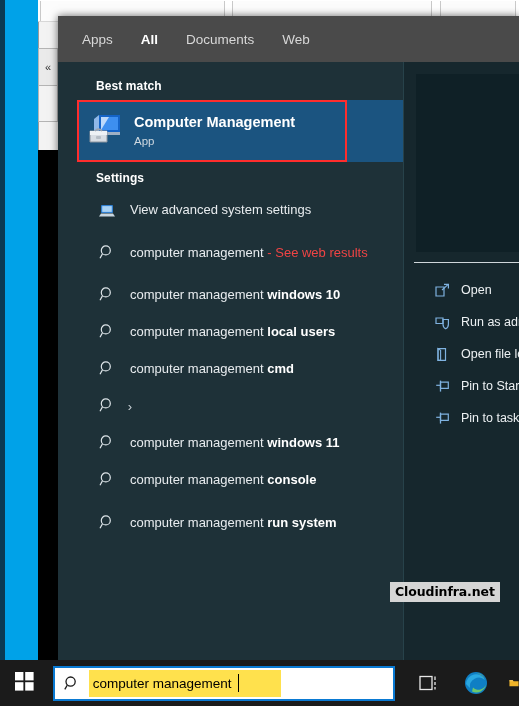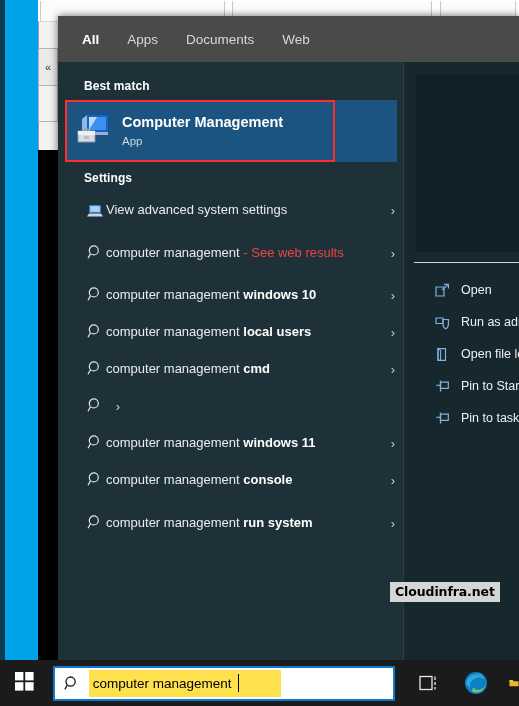--- a/index.html
+++ b/index.html
@@ -117,21 +117,21 @@
   .tab-underline {
     position: absolute;
     left: 66px; top: 49px;
     width: 28px; height: 3px;
     background: #0a7ad3;
   }
 
   
   .results {
     position: absolute;
-    left: 4px; top: 46px;
+    left: 16px; top: 46px;
     width: 345px; height: 598px;
     background: #1e3138;
     padding-top: 8px;
   }
   .section-label {
     color: #ffffff;
     font-size: 12px;
     font-weight: bold;
     padding: 9px 0 7px 22px;
     letter-spacing: .1px;
@@ -172,21 +172,21 @@
     font-size: 13px;
   }
   .row.tall { height: 48px; align-items: center; }
   .row .rowicon {
     width: 22px; height: 20px;
     flex: 0 0 22px;
     display: flex; align-items: center; justify-content: center;
   }
   .row .rowlabel {
     flex: 1 1 auto;
-    margin-left: 0;
+    margin-left: 12px;
     line-height: 1.25;
     color: #e8ecef;
   }
   .row .rowlabel b { font-weight: 700; color: #ffffff; }
   .row .rowlabel .dim { color: #ef4444; }
   .row .chev {
     flex: 0 0 14px;
     color: #c8d0d5;
     font-size: 13px;
     text-align: right;
@@ -327,25 +327,25 @@
   <div class="bg-window-right-pane"></div>
   <div class="bg-collapse-btn">
     <span>«</span>
   </div>
   <div class="bg-window-lower"></div>
 
   <div class="flyout">
 
     <div class="flyout-header">
       <div class="tabs" id="tabs-container">
+          <div class="tab">
+            <span>Apps</span>
+          </div>
           <div class="tab active">
             <span>All</span>
-          </div>
-          <div class="tab">
-            <span>Apps</span>
           </div>
           <div class="tab">
             <span>Documents</span>
           </div>
           <div class="tab">
             <span>Web</span>
           </div>
         </div>
     </div>
     <div class="tab-underline"></div>

